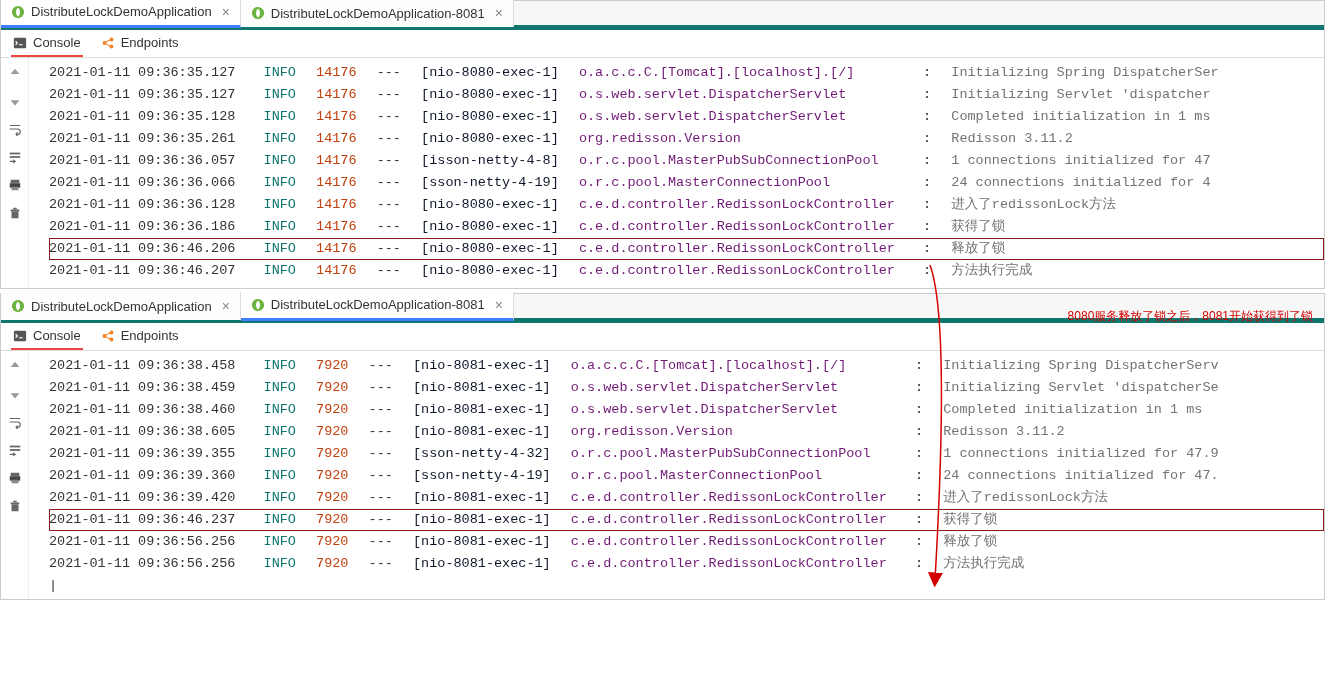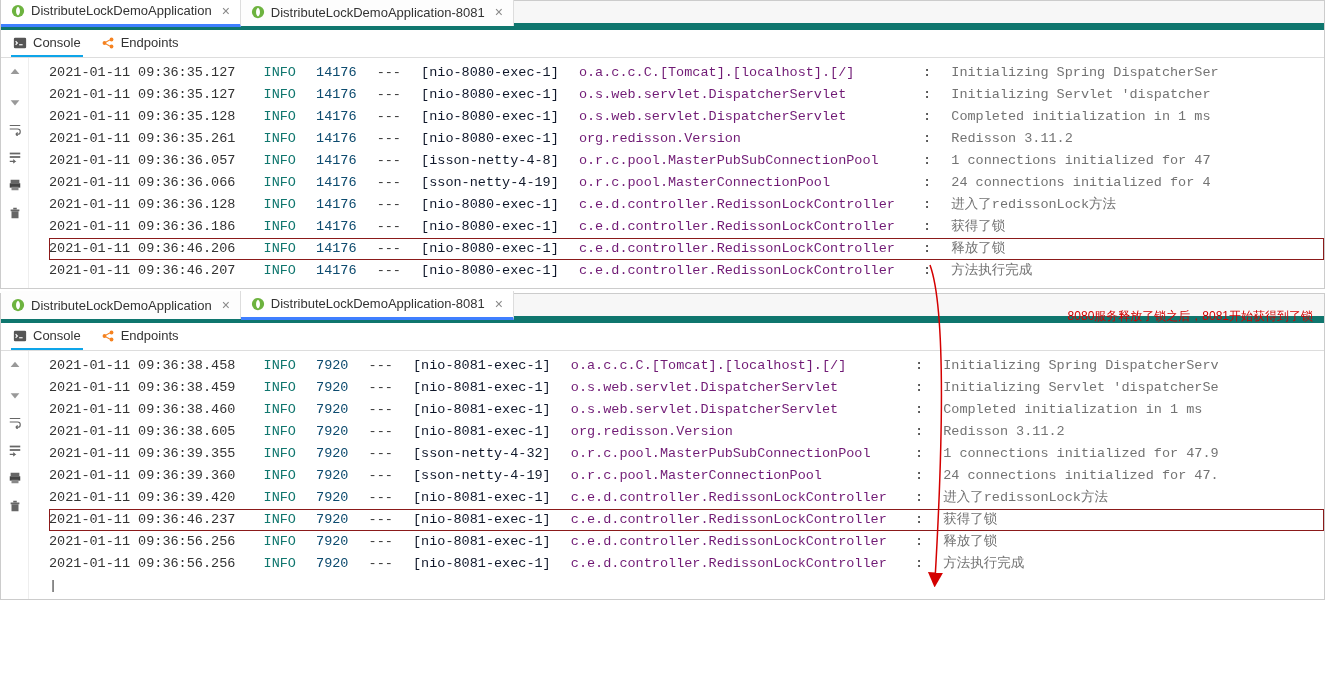--- a/index.html
+++ b/index.html
@@ -11,21 +11,21 @@
     width: 1325px;
   }
   .panel {
     border: 1px solid #ccc;
     margin-bottom: 4px;
     background: #fff;
   }
   .tabs-row {
     display: flex;
     align-items: center;
-    border-bottom: 7px solid #0f766e;
+    border-bottom: 5px solid #0f766e;
     background: #f7f7f7;
     height: 29px;
   }
   .tab {
     display: flex;
     align-items: center;
     padding: 0 10px;
     height: 28px;
     border-right: 1px solid #ddd;
     background: #fdfdfd;
@@ -61,21 +61,21 @@
   .subtab {
     display: flex;
     align-items: center;
     gap: 6px;
     height: 26px;
     cursor: pointer;
     border-bottom: 2px solid transparent;
     padding: 0 2px;
   }
   .subtab.active {
-    border-bottom: 2px solid #0ea5e9;
+    border-bottom: 2px solid #ef4444;
   }
   .subtab-label { font-size: 13px; color: #333; }
   .subtab-icon {
     width: 14px; height: 14px;
     display: inline-flex;
   }
   .body-row {
     display: flex;
   }
   .side-toolbar {
@@ -109,21 +109,21 @@
     align-items: baseline;
     gap: 12px;
   }
   .log-line.highlighted {
     outline: 1px solid #8b1a1a;
     outline-offset: -1px;
   }
   .seg { display: inline; }
   .ts   { color: #333; }
   .info { color: #0f766e; }
-  .pid  { color: #0c4a6e; }
+  .pid  { color: #c2410c; }
   .sep  { color: #333; }
   .thr  { color: #0f172a; }
   .src  { color: #701a75; }
   .msg  { color: #737373; }
   .annotation {
     position: absolute;
     color: #d40000;
     font-family: "Microsoft YaHei", sans-serif;
     font-size: 12px;
     right: 12px;

